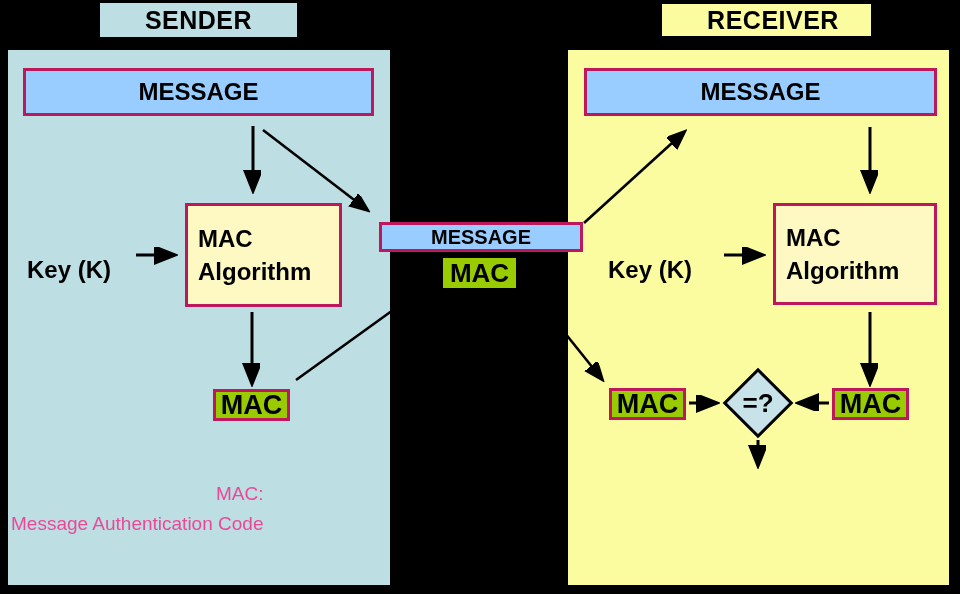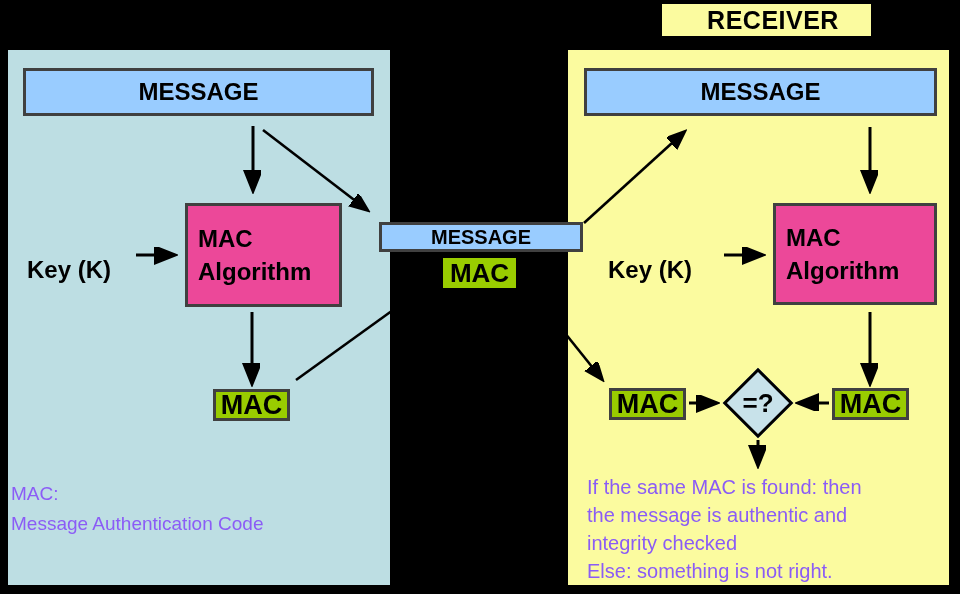--- a/index.html
+++ b/index.html
@@ -24,33 +24,33 @@
     position: absolute;
     display: flex; align-items: center; justify-content: center;
     font-weight: 700; font-size: 25px; letter-spacing: 0.5px;
     z-index: 3;
   }
   #sender-title   { left: 100px; top: 3px; width: 197px; height: 34px; background: #BDDEE3; }
   #receiver-title { left: 662px; top: 4px; width: 196px; height: 32px; background: #FBFB9F; padding-left: 13px; }
 
   .box {
     position: absolute;
-    border: 3px solid #404040;
+    border: 3px solid #be185d;
     display: flex; align-items: center; justify-content: center;
     font-weight: 700;
     z-index: 3;
     box-sizing: border-box;
   }
   .msg { background: #99CCFF; font-size: 24px; }
   #sender-message   { left: 23px;  top: 68px; width: 351px; height: 48px; }
   #receiver-message { left: 584px; top: 68px; width: 353px; height: 48px; }
   #channel-message  { left: 379px; top: 222px; width: 204px; height: 30px; font-size: 20px; }
 
   .alg {
-    background: #ec4899; font-size: 24px; line-height: 33px;
+    background: #fef9c3; font-size: 24px; line-height: 33px;
     justify-content: flex-start; padding-left: 10px; text-align: left;
   }
   #sender-algorithm   { left: 185px; top: 203px; width: 157px; height: 104px; }
   #receiver-algorithm { left: 773px; top: 203px; width: 164px; height: 102px; }
 
   .mac { background: #99CC00; font-size: 27px; line-height: 26px; }
   #sender-mac            { left: 213px; top: 389px; width: 77px; height: 32px; }
   #receiver-mac-received { left: 609px; top: 388px; width: 77px; height: 32px; }
   #receiver-mac-computed { left: 832px; top: 388px; width: 77px; height: 32px; }
   #channel-mac {
@@ -70,21 +70,21 @@
     background: #C8E2EA; border: 3px solid #000; box-sizing: border-box;
     transform: rotate(45deg); z-index: 3;
   }
   #comparator-label {
     position: absolute; left: 723px; top: 368px; width: 70px; height: 70px;
     display: flex; align-items: center; justify-content: center;
     font-weight: 700; font-size: 26px; z-index: 4;
   }
 
   .note {
-    position: absolute; white-space: pre-line; z-index: 3; color: #8b5cf6;
+    position: absolute; white-space: pre-line; z-index: 3; color: #ec4899; text-align: right;
   }
   #sender-footnote      { left: 11px;  top: 479px; font-size: 19px; line-height: 30px; }
   #receiver-explanation { left: 587px; top: 473px; font-size: 20px; line-height: 28px; }
 
   #arrows-overlay {
     position: absolute; left: 0; top: 0; width: 960px; height: 594px;
     z-index: 2; pointer-events: none;
   }
   #arrows-overlay line, #arrows-overlay path { stroke: #000; }
 </style>
@@ -110,20 +110,21 @@
     <line x1="584" y1="223" x2="683" y2="133" stroke-width="2.6" marker-end="url(#ah)"></line>
     <line x1="870" y1="127" x2="870" y2="188" stroke-width="3" marker-end="url(#ah)"></line>
     <line x1="724" y1="255" x2="760" y2="255" stroke-width="3" marker-end="url(#ah)"></line>
     <line x1="870" y1="312" x2="870" y2="381" stroke-width="3" marker-end="url(#ah)"></line>
     <line x1="516" y1="272" x2="601" y2="378" stroke-width="2.6" marker-end="url(#ah)"></line>
     <line x1="689" y1="403" x2="714" y2="403" stroke-width="3" marker-end="url(#ah)"></line>
     <line x1="829" y1="403" x2="801" y2="403" stroke-width="3" marker-end="url(#ah)"></line>
     <line x1="758" y1="440" x2="758" y2="463" stroke-width="3" marker-end="url(#ah)"></line>
   </svg>
 
+  <div id="sender-title" class="title-box">SENDER</div>
   <div id="receiver-title" class="title-box">RECEIVER</div>
 
   <div id="sender-message" class="box msg">MESSAGE</div>
   <div id="sender-algorithm" class="box alg">MAC Algorithm</div>
   <div id="sender-key" class="key-label">Key (K)</div>
   <div id="sender-mac" class="box mac">MAC</div>
   <div id="sender-footnote" class="note">MAC:
 Message Authentication Code</div>
 
   <div id="channel-message" class="box msg">MESSAGE</div>
@@ -131,18 +132,14 @@
 
   <div id="receiver-message" class="box msg">MESSAGE</div>
   <div id="receiver-algorithm" class="box alg">MAC Algorithm</div>
   <div id="receiver-key" class="key-label">Key (K)</div>
   <div id="receiver-mac-received" class="box mac">MAC</div>
   <div id="receiver-mac-computed" class="box mac">MAC</div>
 
   <div id="comparator-diamond"></div>
   <div id="comparator-label">=?</div>
 
-  <div id="receiver-explanation" class="note">If the same MAC is found: then
-the message is authentic and
-integrity checked
-Else: something is not right.</div>
 
 </div>
 
 </body></html>

